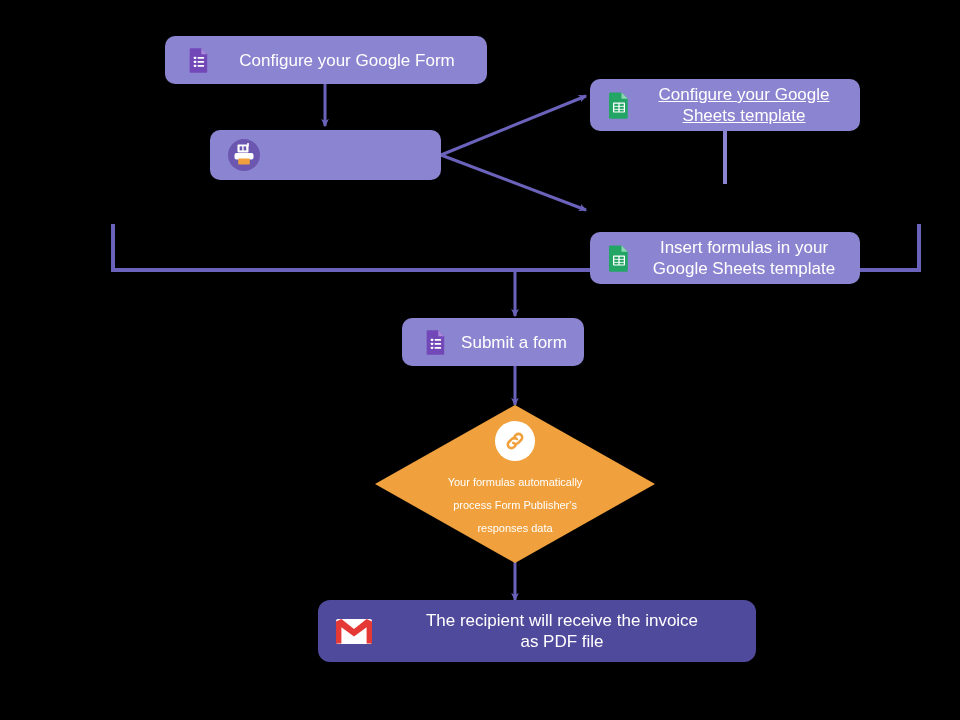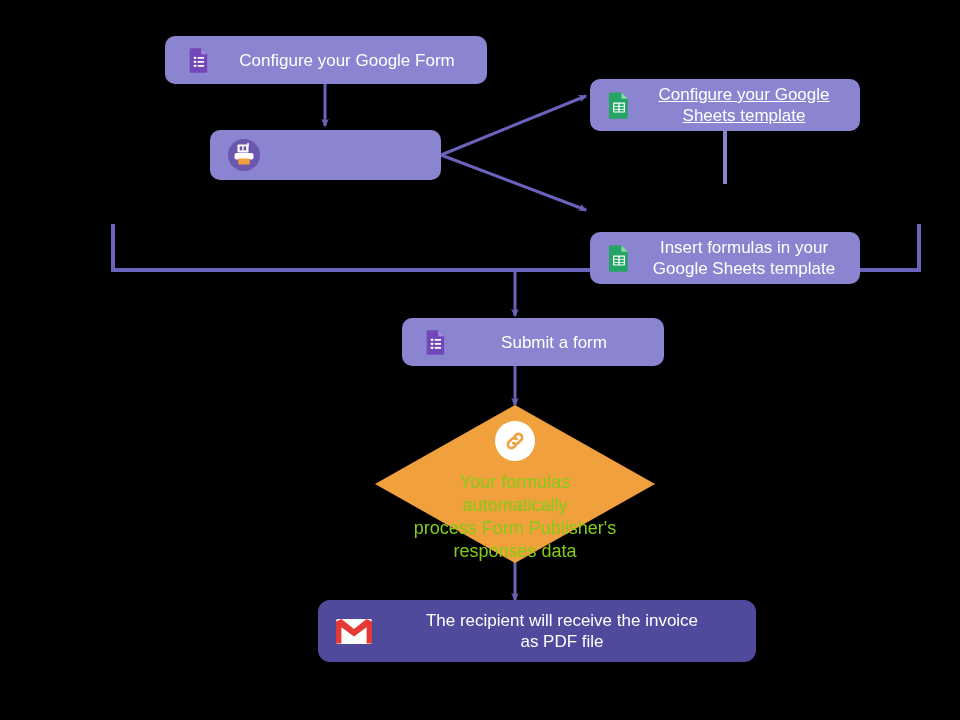--- a/index.html
+++ b/index.html
@@ -76,23 +76,23 @@
     display: flex;
     flex-direction: column;
     align-items: center;
     justify-content: flex-start;
     padding-top: 16px;
     box-sizing: border-box;
   }
   .diamond-text {
     margin-top: 10px;
     text-align: center;
-    font-size: 18px;
+    font-size: 11px;
     line-height: 23px;
-    color: #84cc16;
+    color: #ffffff;
     white-space: pre-line;
     width: 210px;
   }
   .circle-icon {
     width: 40px;
     height: 40px;
     border-radius: 50%;
     background: #ffffff;
     display: flex;
     align-items: center;
@@ -187,21 +187,21 @@
         <rect x="8.2" y="13.4" width="3.3" height="1.7" fill="#23a566"></rect>
         <rect x="12.5" y="13.4" width="3.3" height="1.7" fill="#23a566"></rect>
         <rect x="8.2" y="15.8" width="3.3" height="1.4" fill="#23a566"></rect>
         <rect x="12.5" y="15.8" width="3.3" height="1.4" fill="#23a566"></rect>
       </svg>
     </span>
     <span class="node-label">Insert formulas in your
 Google Sheets template</span>
   </div>
 
-  <div class="node" id="node-submit-a-form" style="left:402px; top:318px; width:262px; height:48px; padding-left:20px;">
+  <div class="node" id="node-submit-a-form" style="left:402px; top:318px; width:182px; height:48px; padding-left:20px;">
     <span class="icon-wrap">
       <svg width="28" height="28" viewBox="0 0 24 24">
         <path d="M5 2h9l5 5v15a1 1 0 0 1-1 1H5a1 1 0 0 1-1-1V3a1 1 0 0 1 1-1z" fill="#7248b9"></path>
         <path d="M14 2l5 5h-5z" fill="#a889da"></path>
         <rect x="7.6" y="9.2" width="2" height="2" rx="0.4" fill="#ffffff"></rect>
         <rect x="10.8" y="9.4" width="5.6" height="1.6" rx="0.4" fill="#ffffff"></rect>
         <rect x="7.6" y="12.6" width="2" height="2" rx="0.4" fill="#ffffff"></rect>
         <rect x="10.8" y="12.8" width="5.6" height="1.6" rx="0.4" fill="#ffffff"></rect>
         <rect x="7.6" y="16" width="2" height="2" rx="0.4" fill="#ffffff"></rect>
         <rect x="10.8" y="16.2" width="5.6" height="1.6" rx="0.4" fill="#ffffff"></rect>

